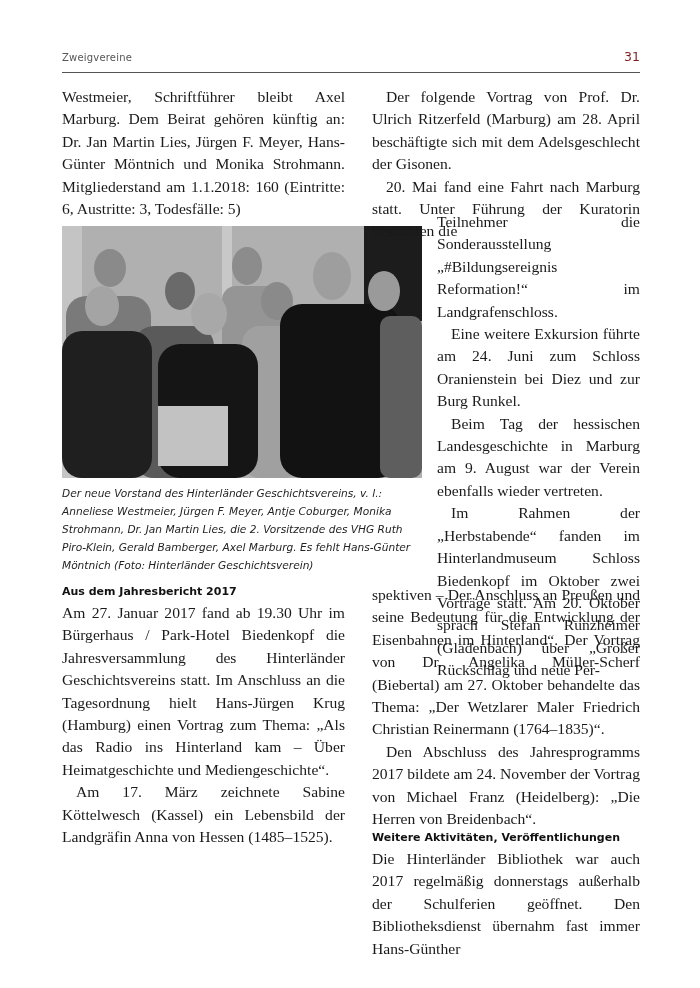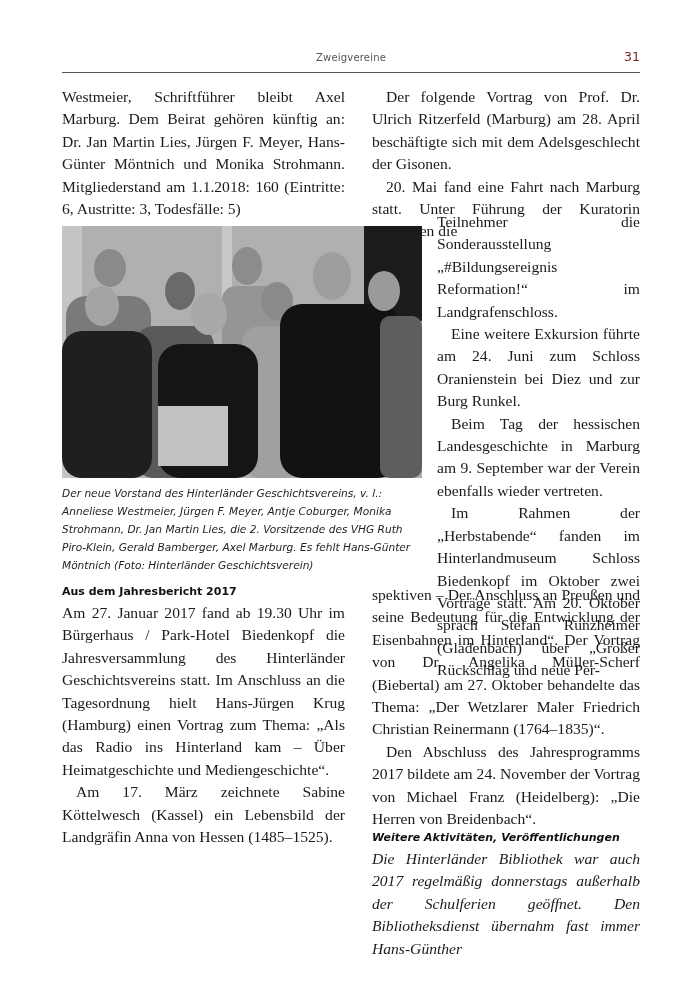--- a/index.html
+++ b/index.html
@@ -1,30 +1,30 @@
 <!DOCTYPE html>
 <html><head>
 <meta charset="utf-8">
 <style>
   html, body { margin: 0; padding: 0; background: #ffffff; }
   body { width: 700px; height: 988px; position: relative; overflow: hidden; color: #1a1a1a; }
   .header { position: absolute; left: 62px; top: 46px; width: 578px; height: 26px; border-bottom: 1.2px solid #555; }
-  .running-head { position: absolute; left: 0; right: 0; top: 6px; text-align: center; font-family: "DejaVu Sans", sans-serif; font-size: 10px; color: #555; letter-spacing: 0.2px; }
+  .running-head { position: absolute; left: 0; right: 0; top: 6px; font-family: "DejaVu Sans", sans-serif; font-size: 10px; color: #555; letter-spacing: 0.2px; }
   .page-number { position: absolute; right: 0; top: 3px; font-family: "DejaVu Sans", sans-serif; font-size: 12.5px; color: #7f1d1d; }
   .body-text { font-family: "Liberation Serif", serif; font-size: 15.6px; line-height: 22.4px; text-align: justify; margin: 0; hyphens: manual; }
   .indent { text-indent: 14px; }
   .col-left { position: absolute; left: 62px; top: 86px; width: 283px; }
   .col-right { position: absolute; left: 372px; top: 86px; width: 268px; }
   .right-lower { position: absolute; left: 372px; top: 584px; width: 268px; }
   .right-narrow { position: absolute; left: 437px; top: 211px; width: 203px; }
   .photo { position: absolute; left: 62px; top: 226px; width: 360px; height: 252px; background: #9a9a9a; overflow: hidden; }
   .caption { position: absolute; left: 62px; top: 484px; width: 360px; text-align: left; font-family: "DejaVu Sans", sans-serif; font-style: italic; font-size: 10.6px; line-height: 18px; color: #222; }
   .subhead { font-family: "DejaVu Sans", sans-serif; font-size: 11px; line-height: 20px; color: #111; margin: 0; }
   .left-lower { position: absolute; left: 62px; top: 582px; width: 283px; }
-  .right-bottom { position: absolute; left: 372px; top: 828px; width: 268px; font-style: italic; }
+  .right-bottom { position: absolute; left: 372px; top: 828px; width: 268px; }
 </style>
 </head>
 <body>
 
 <div class="header">
   <div class="running-head">Zweigvereine</div>
   <div class="page-number">31</div>
 </div>
 
 <div class="col-left">
@@ -67,21 +67,21 @@
 </div>
 
 <div class="col-right">
   <p class="body-text indent">Der folgende Vortrag von Prof. Dr. Ulrich Ritzerfeld (Marburg) am 28. April beschäftigte sich mit dem Adelsgeschlecht der Gisonen.</p>
   <p class="body-text indent">20. Mai fand eine Fahrt nach Marburg statt. Unter Führung der Kuratorin besuchten die</p>
 </div>
 
 <div class="right-narrow">
   <p class="body-text">Teilnehmer die Sonderausstellung „#Bildungsereignis Reformation!“ im Landgrafenschloss.</p>
   <p class="body-text indent">Eine weitere Exkursion führte am 24. Juni zum Schloss Oranienstein bei Diez und zur Burg Runkel.</p>
-  <p class="body-text indent">Beim Tag der hessischen Landesgeschichte in Marburg am 9. September war der Verein ebenfalls wieder vertreten.</p>
+  <p class="body-text indent">Beim Tag der hessischen Landesgeschichte in Marburg am 9. August war der Verein ebenfalls wieder vertreten.</p>
   <p class="body-text indent">Im Rahmen der „Herbstabende“ fanden im Hinterlandmuseum Schloss Biedenkopf im Oktober zwei Vorträge statt. Am 20. Oktober sprach Stefan Runzheimer (Gladenbach) über „Großer Rückschlag und neue Per-</p>
 </div>
 
 <div class="right-lower">
   <p class="body-text">spektiven – Der Anschluss an Preußen und seine Bedeutung für die Entwicklung der Eisenbahnen im Hinterland“. Der Vortrag von Dr. Angelika Müller-Scherf (Biebertal) am 27. Oktober behandelte das Thema: „Der Wetzlarer Maler Friedrich Christian Reinermann (1764–1835)“.</p>
   <p class="body-text indent">Den Abschluss des Jahresprogramms 2017 bildete am 24. November der Vortrag von Michael Franz (Heidelberg): „Die Herren von Breidenbach“.</p>
 </div>
 
 <div class="right-bottom">
   <h3 class="subhead">Weitere Aktivitäten, Veröffentlichungen</h3>

